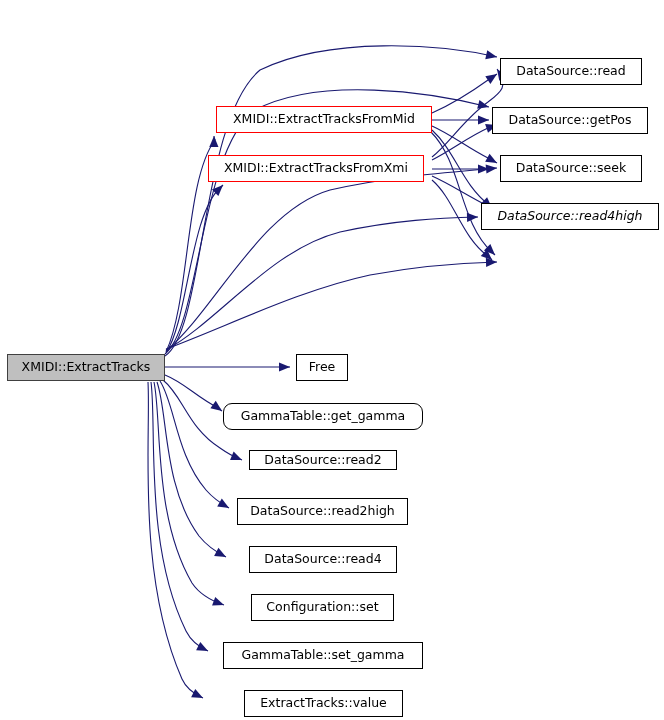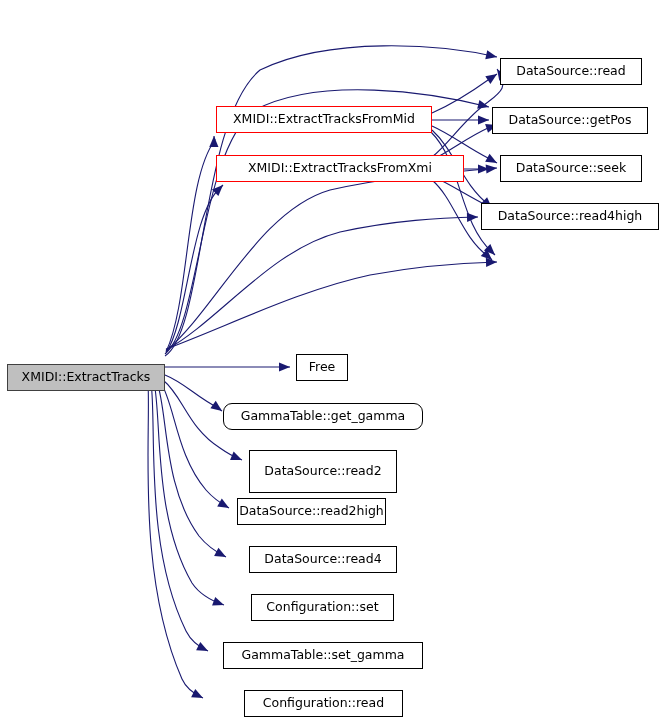--- a/index.html
+++ b/index.html
@@ -104,58 +104,58 @@
       <polygon points="497,69 499.2827885788405,80.7025158108979 506.93393508563804,75.59370409666145" class="edge-arrow"></polygon>
       <path d="M432,160 C452,150 468,137 488,128 C491,127 494,126 497,125" class="edge-path"></path>
       <polygon points="497,125 485.1098359977669,124.11456225515286 488.0191314451218,132.84244859721758" class="edge-arrow"></polygon>
       <path d="M432,169 L489,169" class="edge-path"></path>
       <polygon points="489,169 478,164.4 478,173.6" class="edge-arrow"></polygon>
       <path d="M432,176 C450,184 468,196 488,206 C490,207 492,208 494,209" class="edge-path"></path>
       <polygon points="494,209 486.2184834383007,199.96628537090086 482.10411835970115,208.19501552810007" class="edge-arrow"></polygon>
       <path d="M432,180 C455,200 461,237 489,257 C490,258 491,259 492,260" class="edge-path"></path>
       <polygon points="492,260 486.98905995142513,249.18101299429614 480.7790254682967,255.96890454604883" class="edge-arrow"></polygon>
     </svg>
-<div class="node-box root" style="left: 7px; top: 364px; width: 158px; height: 27px; align-items: center;">
+<div class="node-box root" style="left: 7px; top: 354px; width: 158px; height: 27px; align-items: center;">
       <span class="node-label">XMIDI::ExtractTracks</span>
     </div>
     <div class="node-box highlight" style="left: 216px; top: 106px; width: 216px; height: 27px; align-items: center;">
       <span class="node-label">XMIDI::ExtractTracksFromMid</span>
     </div>
-    <div class="node-box highlight" style="left: 216px; top: 155px; width: 248px; height: 27px;">
+    <div class="node-box highlight" style="left: 208px; top: 155px; width: 216px; height: 27px;">
       <span class="node-label">XMIDI::ExtractTracksFromXmi</span>
     </div>
     <div class="node-box" style="left: 500px; top: 58px; width: 142px; height: 27px;">
       <span class="node-label">DataSource::read</span>
     </div>
     <div class="node-box" style="left: 492px; top: 107px; width: 156px; height: 27px;">
       <span class="node-label">DataSource::getPos</span>
     </div>
     <div class="node-box" style="left: 500px; top: 155px; width: 142px; height: 27px;">
       <span class="node-label">DataSource::seek</span>
     </div>
-    <div class="node-box" style="left: 481px; top: 203px; width: 178px; height: 27px;">
+    <div class="node-box" style="left: 481px; top: 203px; width: 178px; height: 27px; font-style: italic;">
       <span class="node-label">DataSource::read4high</span>
     </div>
     <div class="node-box" style="left: 296px; top: 354px; width: 52px; height: 27px; text-align: center;">
       <span class="node-label">Free</span>
     </div>
     <div class="node-box" style="left: 223px; top: 403px; width: 200px; height: 27px; border-radius: 9px;">
       <span class="node-label">GammaTable::get_gamma</span>
     </div>
-    <div class="node-box" style="left: 249px; top: 450px; width: 148px; height: 43px;">
+    <div class="node-box" style="left: 249px; top: 450px; width: 148px; height: 20px;">
       <span class="node-label">DataSource::read2</span>
     </div>
-    <div class="node-box" style="left: 237px; top: 498px; width: 149px; height: 27px;">
+    <div class="node-box" style="left: 237px; top: 498px; width: 171px; height: 27px;">
       <span class="node-label">DataSource::read2high</span>
     </div>
     <div class="node-box" style="left: 249px; top: 546px; width: 148px; height: 27px;">
       <span class="node-label">DataSource::read4</span>
     </div>
     <div class="node-box" style="left: 251px; top: 594px; width: 143px; height: 27px;">
       <span class="node-label">Configuration::set</span>
     </div>
     <div class="node-box" style="left: 223px; top: 642px; width: 200px; height: 27px;">
       <span class="node-label">GammaTable::set_gamma</span>
     </div>
     <div class="node-box" style="left: 244px; top: 690px; width: 159px; height: 27px;">
-      <span class="node-label">Configuration::read</span>
+      <span class="node-label">ExtractTracks::value</span>
     </div>
   </div>
 
 </body></html>

